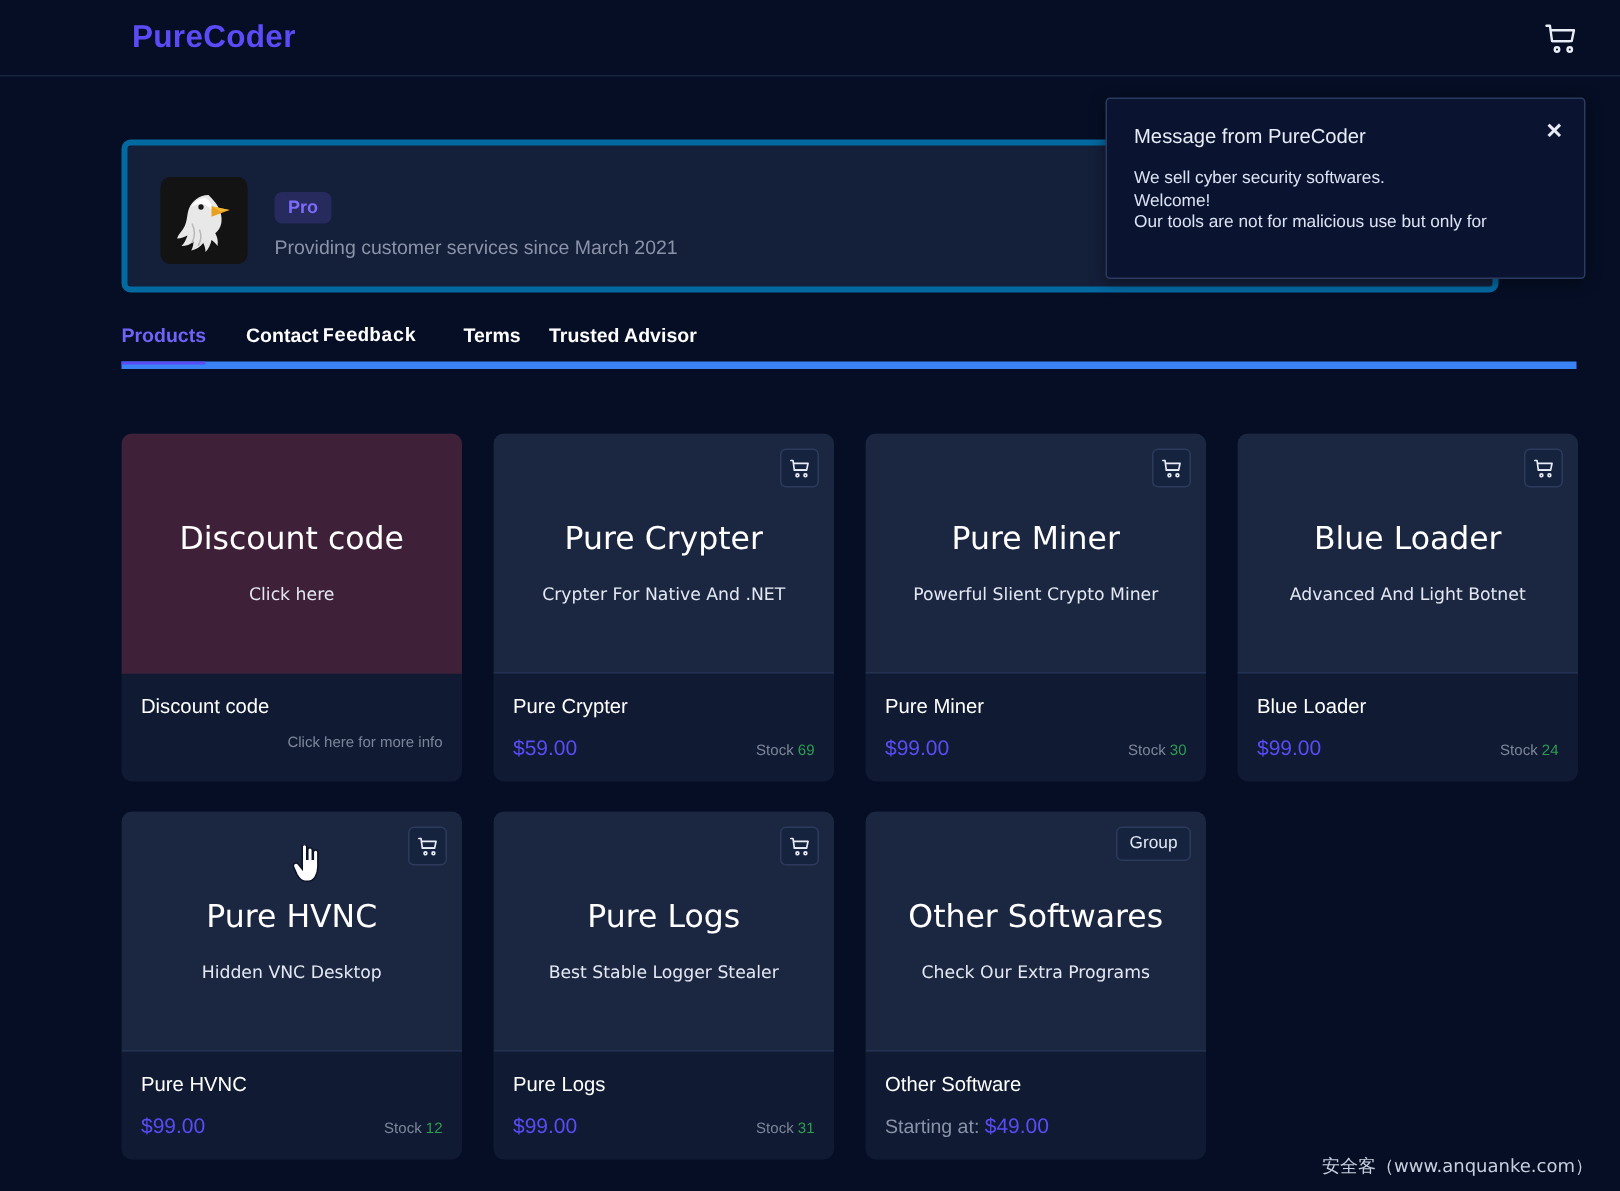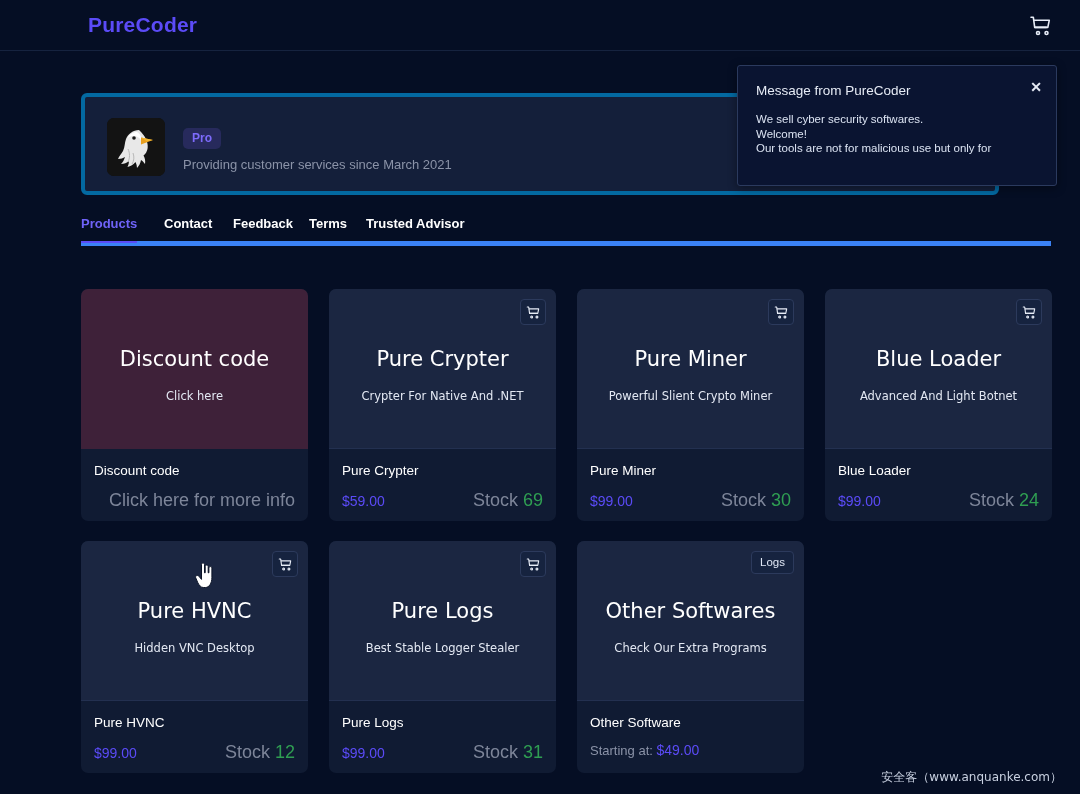--- a/index.html
+++ b/index.html
@@ -156,21 +156,21 @@
     color: #dfe6f4;
     cursor: pointer;
   }
   .card-body { position: relative; height: 72px; padding: 14px 13px 0 13px; }
   .card-name { font-size: 13.5px; color: #ffffff; }
   .card-meta {
     position: absolute; left: 13px; right: 13px; top: 41px;
     display: flex; align-items: baseline; justify-content: space-between;
   }
   .card-price { font-size: 14px; color: #5b4bf7; font-weight: normal; }
-  .card-stock { font-size: 18px; color: #7d8599; text-align: right; }
+  .card-stock { font-size: 10px; color: #7d8599; text-align: right; }
   .card-stock b { color: #2f9e52; font-weight: normal; }
   .card-starting { font-size: 13px; color: #8b93a8; }
   .card-starting .amt { color: #5b4bf7; font-size: 14px; }
 
   
   .cursor {
     position: absolute; left: 195px; top: 563px;
     width: 20px; height: 26px;
     z-index: 40; pointer-events: none;
   }
@@ -222,21 +222,21 @@
   <div class="toast-body">
       <div>We sell cyber security softwares.</div>
       <div>Welcome!</div>
       <div>Our tools are not for malicious use but only for</div>
     </div>
 </div>
 
 <div class="tabs">
     <div class="tab active" style="left: 0px;">Products</div>
     <div class="tab" style="left: 83px;">Contact</div>
-    <div class="tab" style="left: 152px;">Feedback</div>
+    <div class="tab" style="left: 134px; font-family: Liberation Mono, monospace;">Feedback</div>
     <div class="tab" style="left: 228px;">Terms</div>
     <div class="tab" style="left: 285px;">Trusted Advisor</div>
   </div>
 
 <div id="cards-root">
     <div class="card" style="left: 81px; top: 289px;">
       <div class="card-top promo">
         <div class="card-title">Discount code</div>
         <div class="card-sub">Click here</div>
       </div>
@@ -348,21 +348,21 @@
       <div class="card-body">
         <div class="card-name">Pure Logs</div>
         <div class="card-meta">
           <span class="card-price">$99.00</span>
           <span class="card-stock"><span>Stock</span> <b>31</b></span>
         </div>
       </div>
     </div>
     <div class="card" style="left: 577px; top: 541px;">
       <div class="card-top">
-        <div class="card-group-badge">Logs</div>
+        <div class="card-group-badge">Group</div>
         <div class="card-title">Other Softwares</div>
         <div class="card-sub">Check Our Extra Programs</div>
       </div>
       <div class="card-body">
         <div class="card-name">Other Software</div>
         <div class="card-meta">
           <span class="card-starting"><span>Starting at:</span> <span class="amt">$49.00</span></span>
         </div>
       </div>
     </div>

